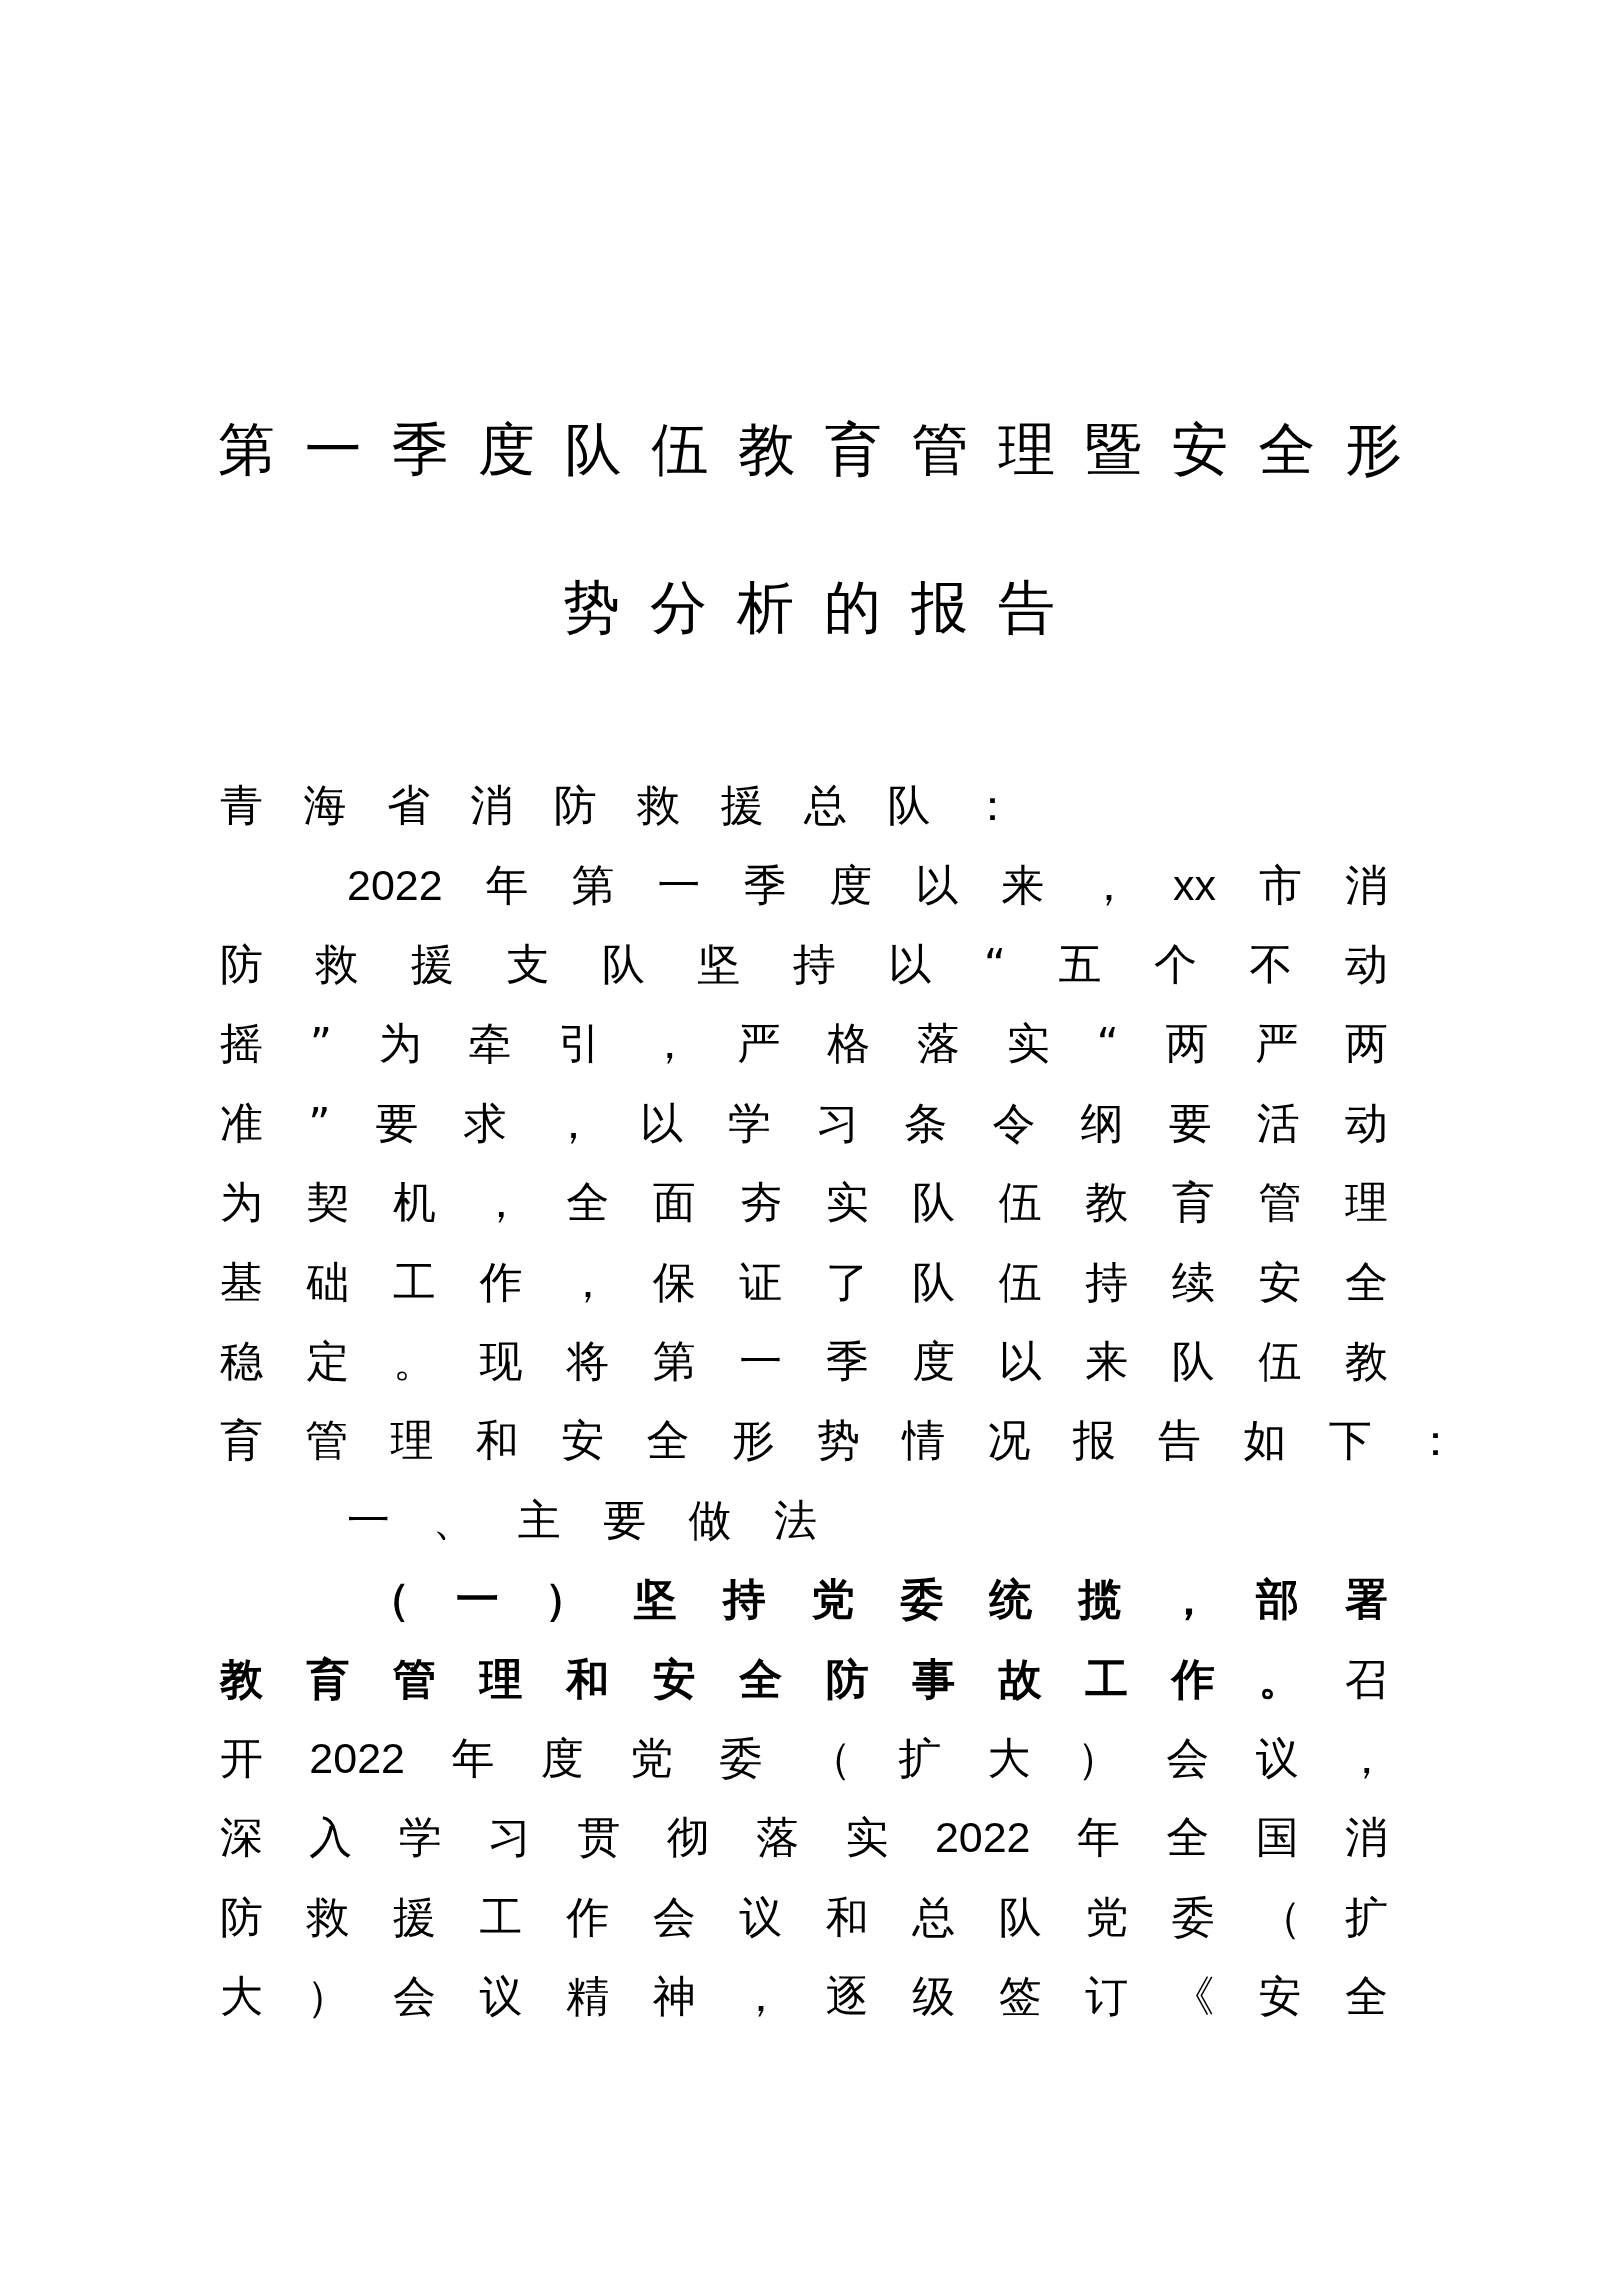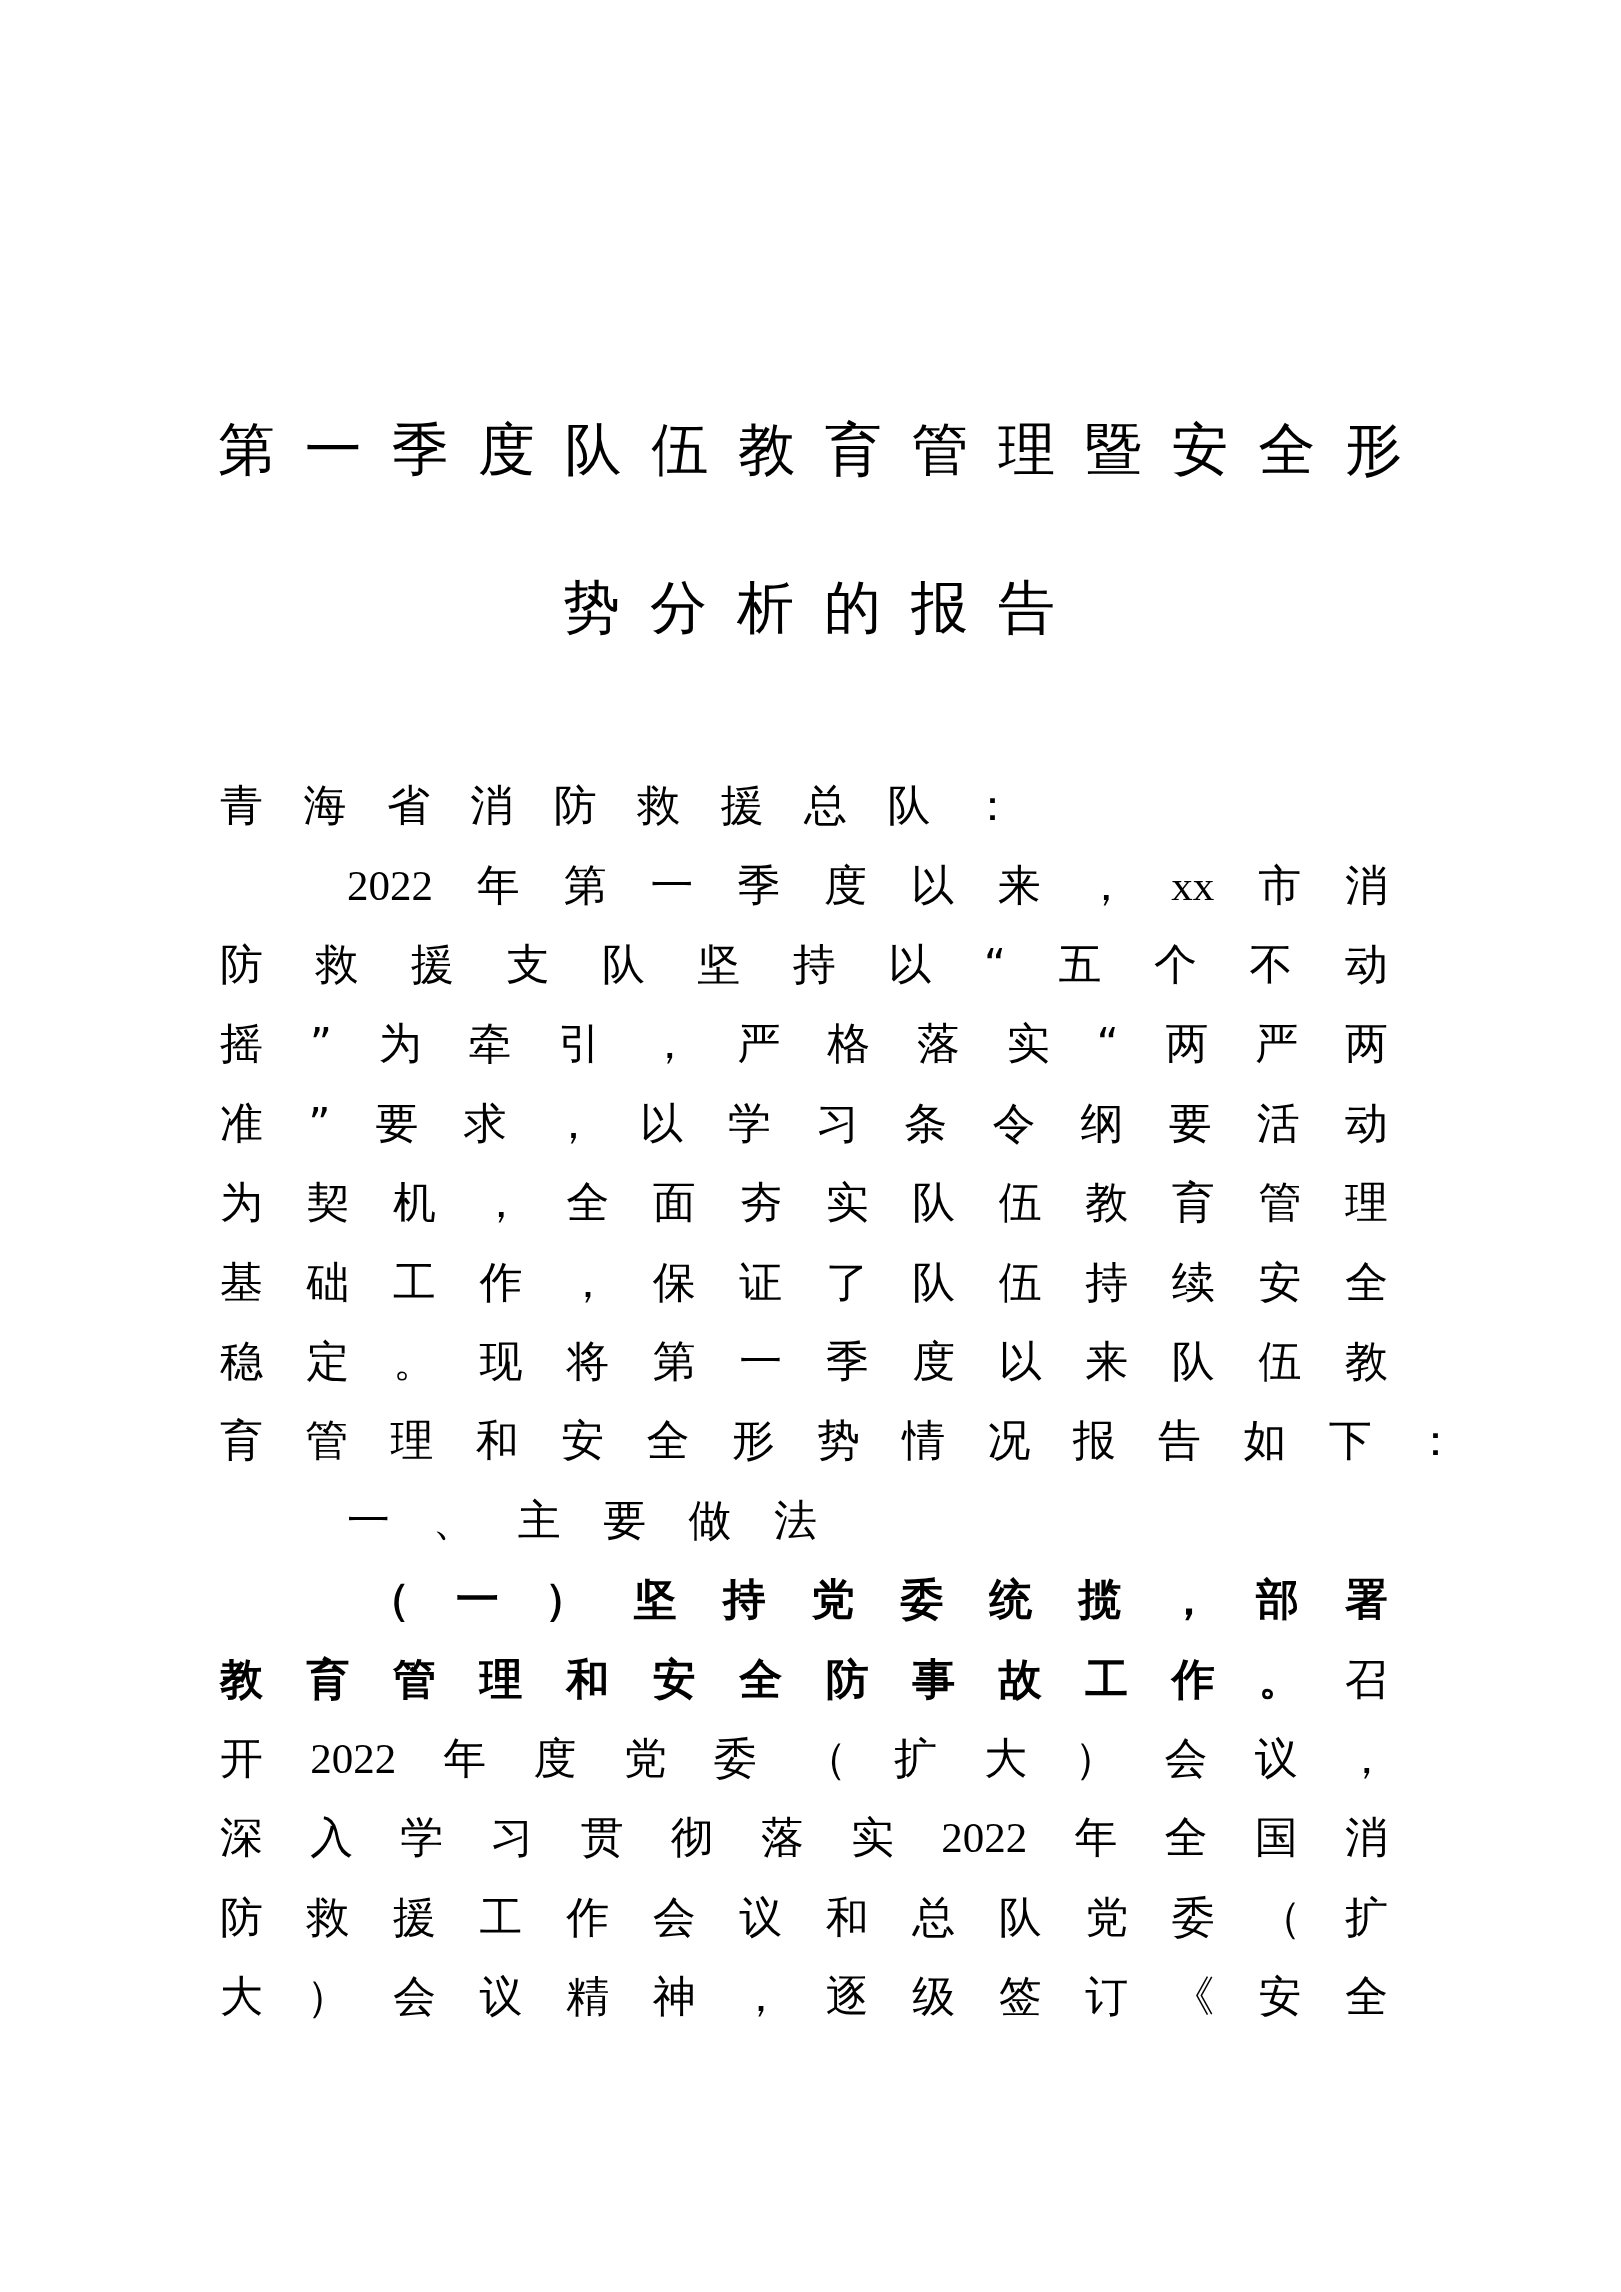--- a/index.html
+++ b/index.html
@@ -9,21 +9,21 @@
     .line { position: absolute; left: 220px; width: 1168px; height: 59px; line-height: 59px;
             font-size: 43px; white-space: nowrap; display: flex; justify-content: space-between; }
     .line span.ch { display: inline-block; text-align: center; }
     .title { font-size: 57px; height: 78px; line-height: 78px; }
     .title1 { left: 218px; width: 1184px; top: 410px; }
     .title2 { left: 563px; width: 492px; top: 568px; }
     .bold { font-weight: bold; }
     .indent { left: 347px; width: 1041px; }
     .sec { left: 347px; width: 470px; justify-content: space-between; }
     .last-overflow { width: 1237px; }
-    .num { font-family: Liberation Serif, serif; }
+    .num { font-family: Liberation Sans, sans-serif; }
   </style>
 </head>
 <body>
 
 <div class="page">
   <div class="line title title1">
       <span class="ch">第</span>
       <span class="ch">一</span>
       <span class="ch">季</span>
       <span class="ch">度</span>

